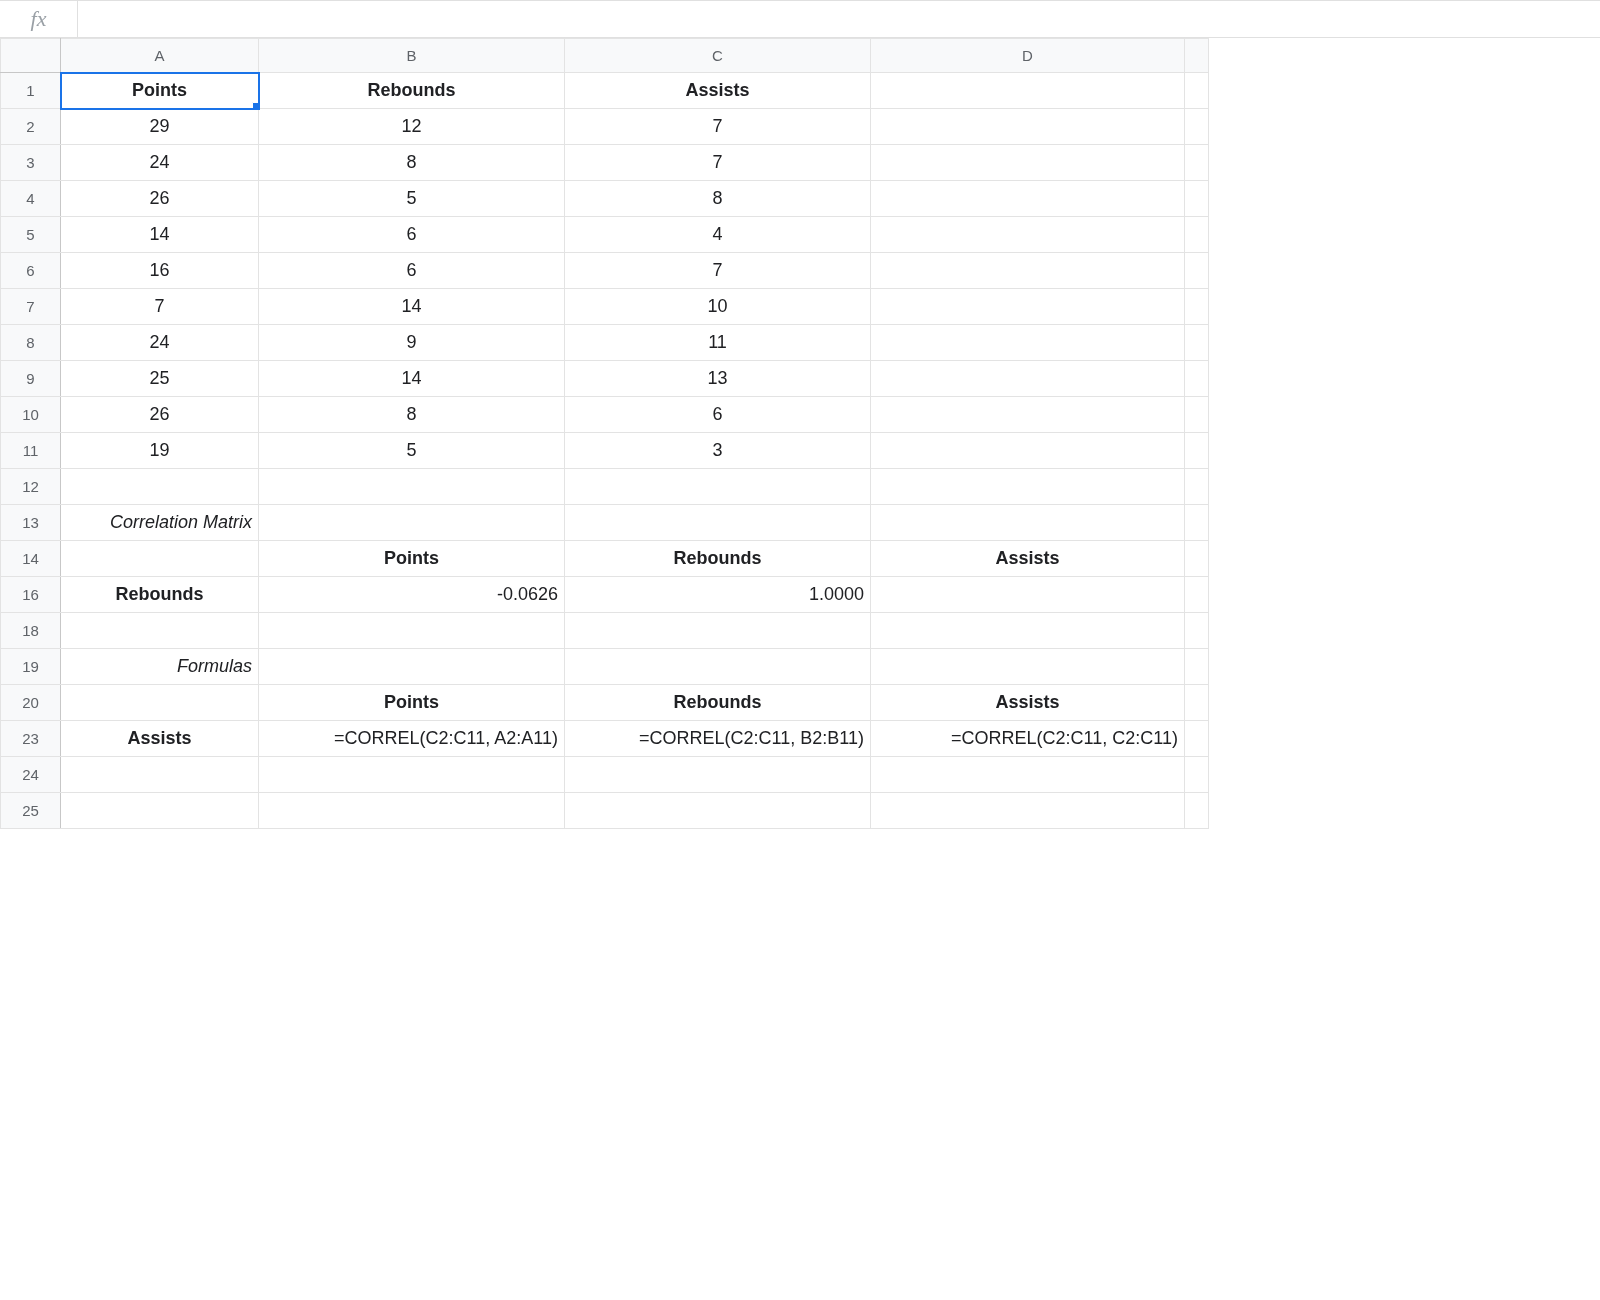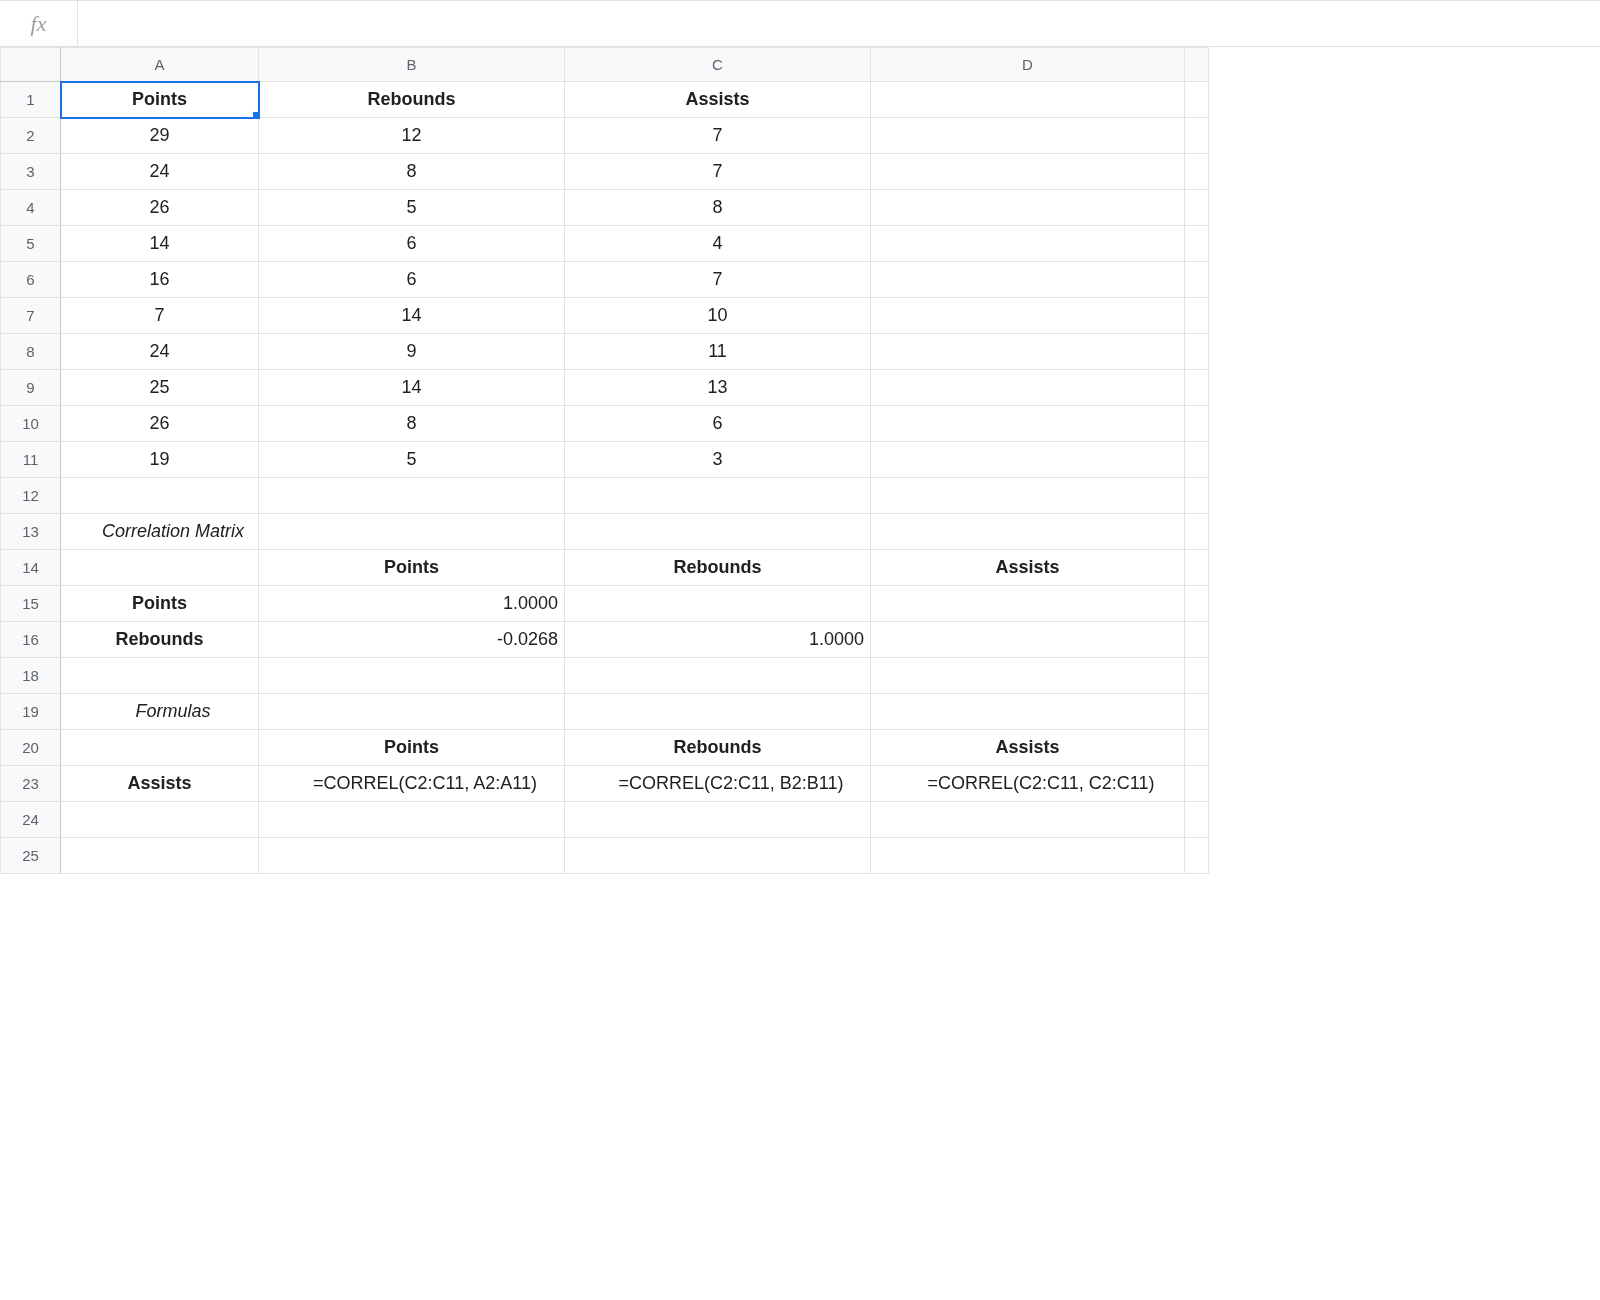--- a/index.html
+++ b/index.html
@@ -12,21 +12,21 @@
     font-size: 18px;
     color: #202124;
     background: #fff;
     overflow: hidden;
   }
 
   
   .formula-bar {
     display: flex;
     align-items: center;
-    height: 47px;
+    height: 38px;
     border-top: 1px solid #e0e0e0;
     border-bottom: 1px solid #e0e0e0;
     background: #fff;
   }
   .fx-box {
     width: 78px;
     height: 100%;
     display: flex;
     align-items: center;
     justify-content: center;
@@ -114,21 +114,21 @@
 
   
   thead th:first-child,
   td.rownum {
     border-right: 1px solid #c7c7c7;
   }
 
   
   .bold { font-weight: 700; }
   .italic { font-style: italic; }
-  .left { text-align: center; padding-left: 6px; margin-left: 27px; }
+  .left { text-align: right; padding-left: 6px; margin-left: 27px; }
   .right { text-align: right; padding-right: 10px; }
   .center { text-align: center; }
 
   .cell-inner {
     padding: 0 6px;
     overflow: hidden;
     text-overflow: clip;
   }
 </style>
 </head>
@@ -335,38 +335,26 @@
         </td>
         <td class="col-C">
           <div class="cell-inner bold center">Rebounds</div>
         </td>
         <td class="col-D">
           <div class="cell-inner bold center">Assists</div>
         </td>
         <td class="col-E"></td>
       </tr>
       <tr>
-        <td class="rownum">15</td>
-        <td class="col-A">
-          <div class="cell-inner bold center">Points</div>
-        </td>
-        <td class="col-B">
-          <div class="cell-inner right">1.0000</div>
-        </td>
-        <td class="col-C"></td>
-        <td class="col-D"></td>
-        <td class="col-E"></td>
-      </tr>
-      <tr>
         <td class="rownum">16</td>
         <td class="col-A">
           <div class="cell-inner bold center">Rebounds</div>
         </td>
         <td class="col-B">
-          <div class="cell-inner right">-0.0268</div>
+          <div class="cell-inner right">-0.0626</div>
         </td>
         <td class="col-C">
           <div class="cell-inner right">1.0000</div>
         </td>
         <td class="col-D"></td>
         <td class="col-E"></td>
       </tr>
       <tr>
         <td class="rownum">18</td>
         <td class="col-A"></td>

